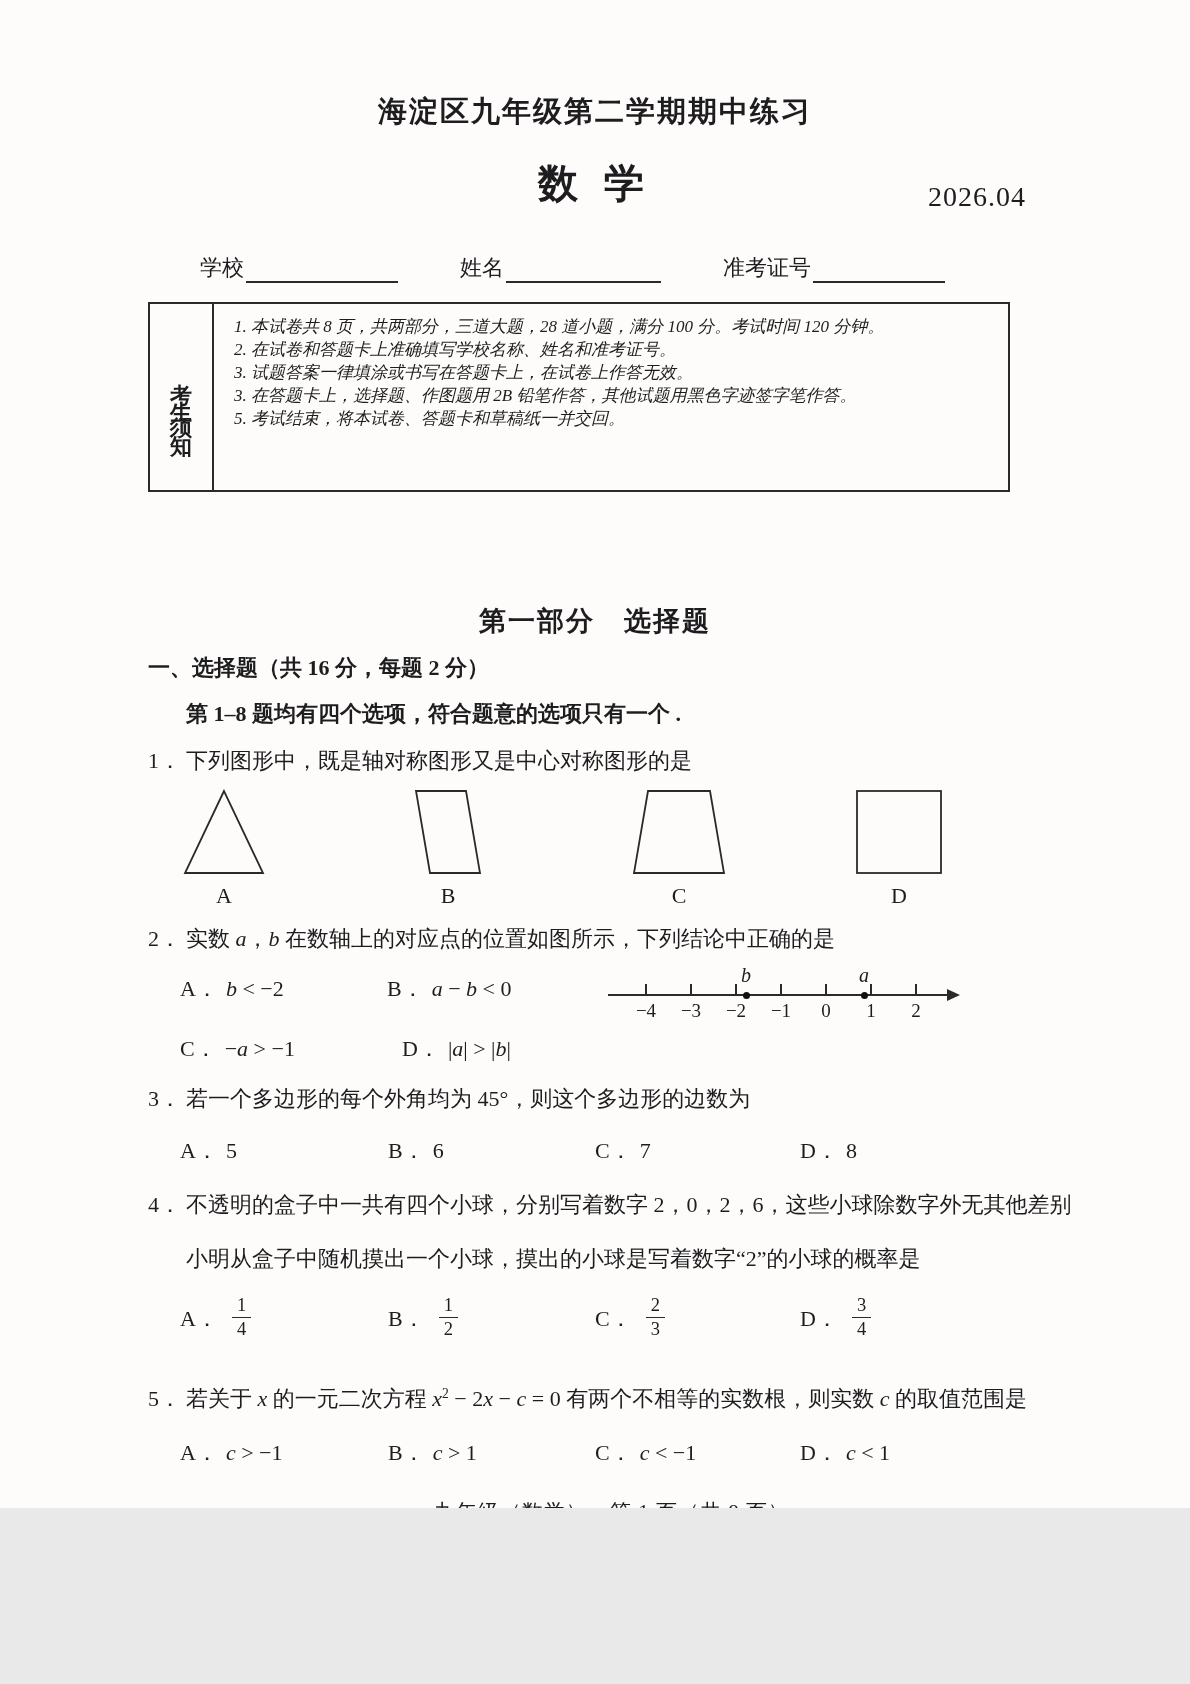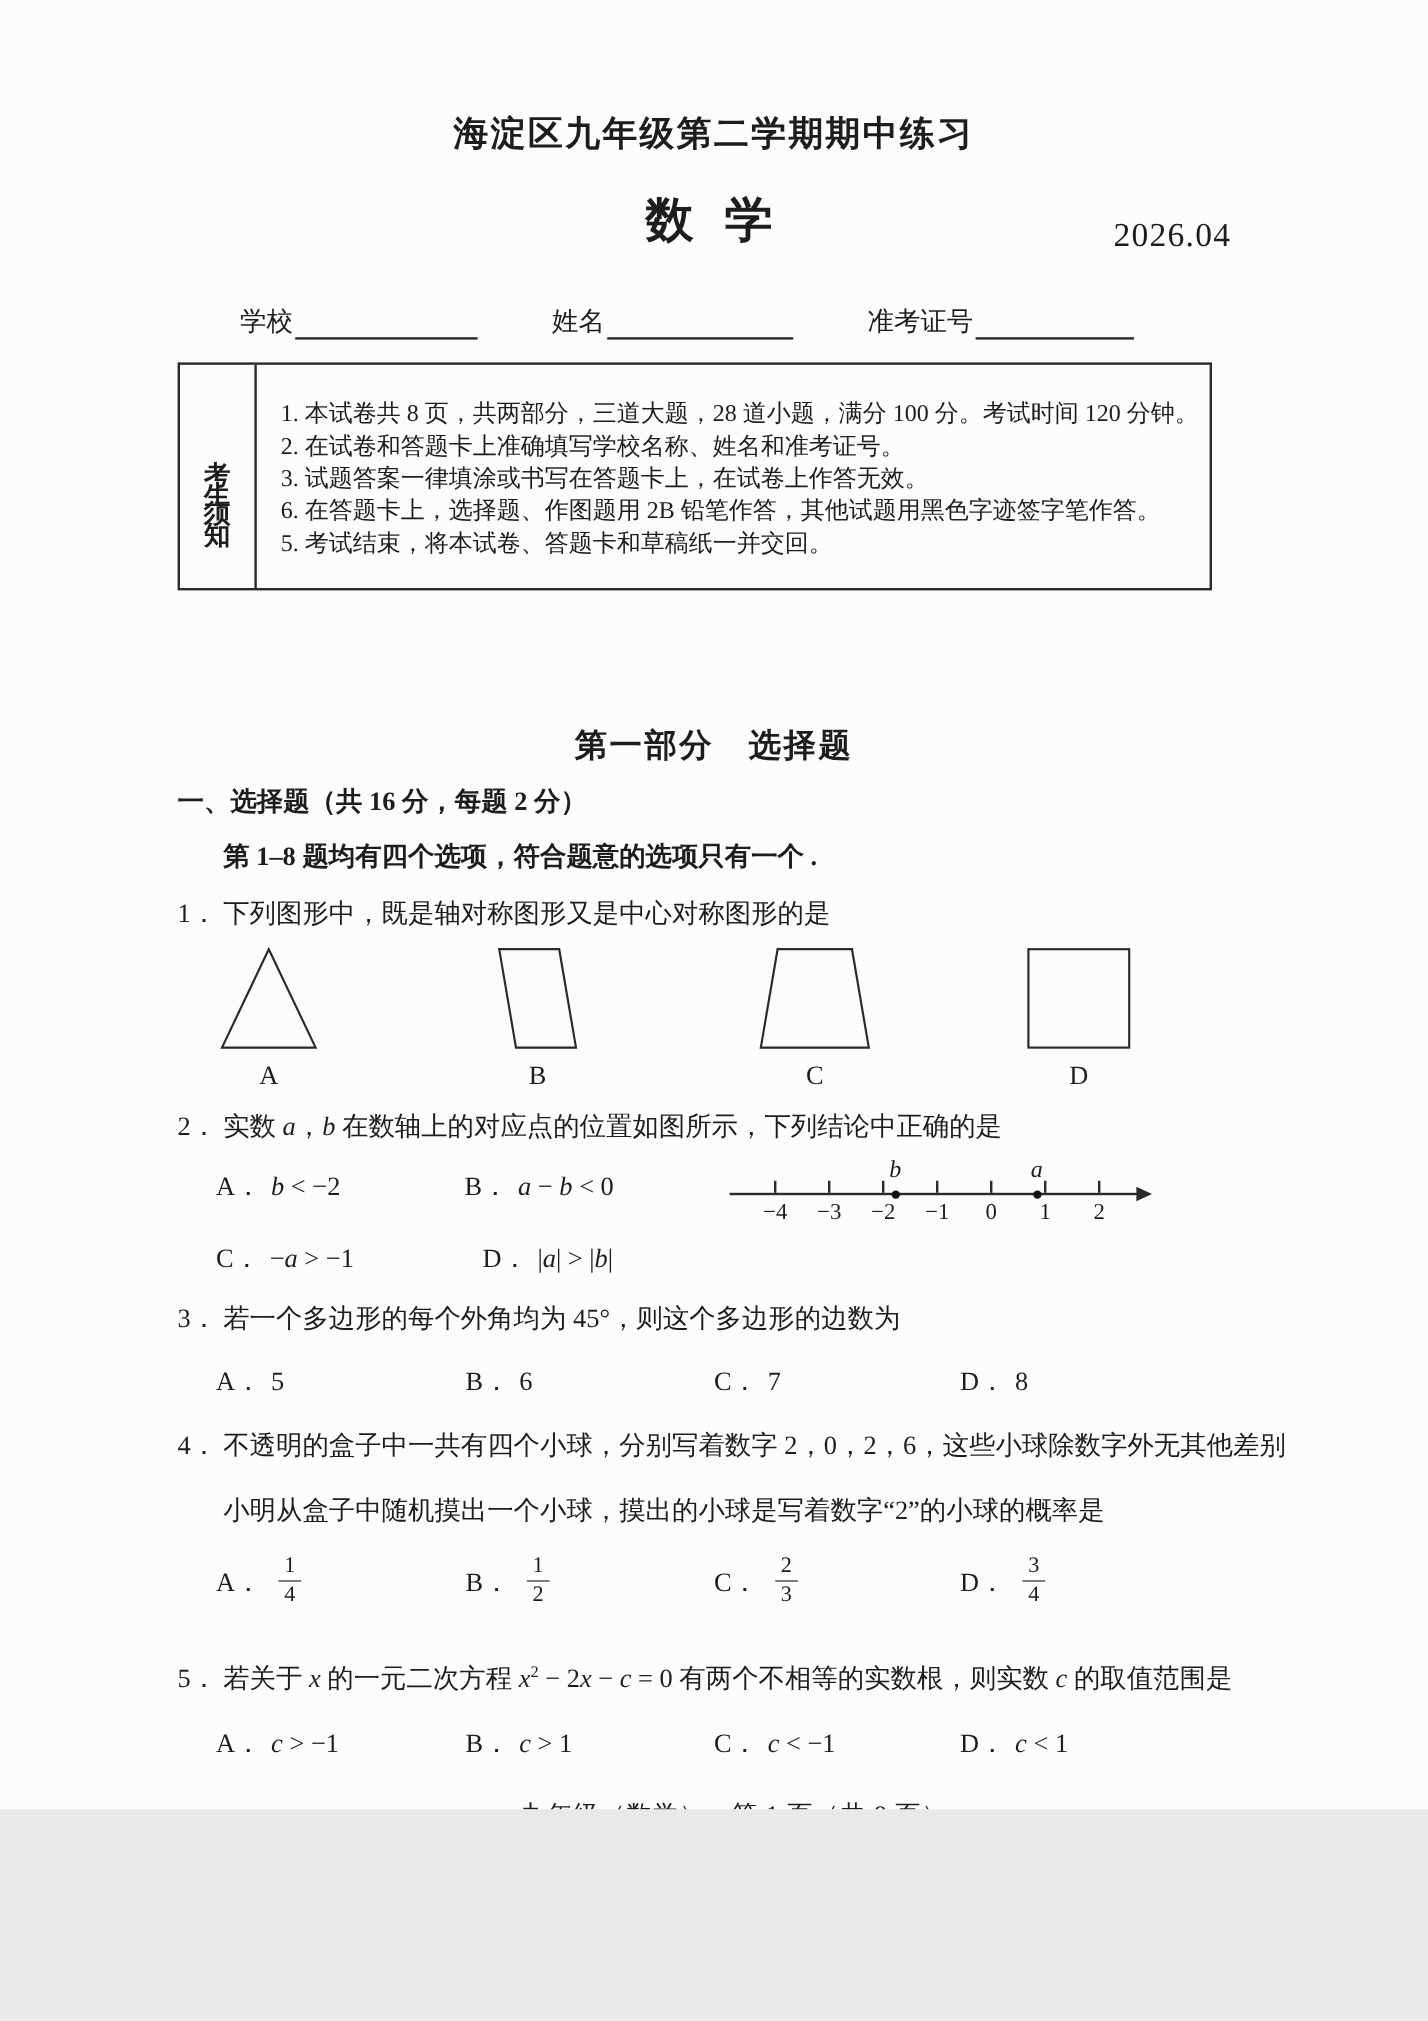--- a/index.html
+++ b/index.html
@@ -14,21 +14,21 @@
   .title { top:92px; font-size:29px; font-weight:bold; letter-spacing:2px; }
   .subject { top:156px; font-size:40px; font-weight:bold; letter-spacing:8px; }
   .date { top:181px; left:928px; font-size:28px; letter-spacing:1px; }
 
   .field { top:253px; font-size:22px; white-space:nowrap;text-align:center; }
   .blank { display:inline-block; height:26px; border-bottom:2px solid #2a2a2a; vertical-align:bottom; margin-left:2px; }
 
   .notice { top:302px; left:148px; width:862px; height:190px; border:2.5px solid #2a2a2a; display:flex; box-sizing:border-box; }
   .notice-side { width:62px; flex:none; border-right:2.5px solid #2a2a2a; display:flex; align-items:center; justify-content:center; }
   .notice-side-text { writing-mode:vertical-rl; text-orientation:upright; letter-spacing:17px; font-size:22px; font-weight:600; padding-top:6px; }
-  .notice-items { flex:1; display:flex; flex-direction:column; justify-content:center; padding:11px 14px 9px 20px; font-size:20px; }
+  .notice-items { flex:1; display:flex; flex-direction:column; justify-content:flex-start; padding:11px 14px 9px 20px; font-size:17px;font-style:italic; }
   .notice-item { white-space:nowrap; }
 
   .part-heading { top:603px; font-size:27px; font-weight:bold; letter-spacing:2px; }
   .section-title { top:653px; left:148px; font-size:22px; font-weight:bold; }
   .instruction { top:699px; left:186px; font-size:22px; font-weight:bold; }
 
   .qrow { left:148px; font-size:22px; display:flex; white-space:nowrap; }
   .qnum { width:38px; flex:none; }
   .qcont { left:186px; font-size:22px; white-space:nowrap; }
 
@@ -77,21 +77,21 @@
   </div>
 
   <div class="abs notice">
     <div class="notice-side">
       <div class="notice-side-text">考生须知</div>
     </div>
     <div class="notice-items">
       <div class="notice-item">1. 本试卷共 8 页，共两部分，三道大题，28 道小题，满分 100 分。考试时间 120 分钟。</div>
       <div class="notice-item">2. 在试卷和答题卡上准确填写学校名称、姓名和准考证号。</div>
       <div class="notice-item">3. 试题答案一律填涂或书写在答题卡上，在试卷上作答无效。</div>
-      <div class="notice-item">6. 在答题卡上，选择题、作图题用 2B 铅笔作答，其他试题用黑色字迹签字笔作答。</div>
+      <div class="notice-item">3. 在答题卡上，选择题、作图题用 2B 铅笔作答，其他试题用黑色字迹签字笔作答。</div>
       <div class="notice-item">5. 考试结束，将本试卷、答题卡和草稿纸一并交回。</div>
     </div>
   </div>
 
   <div class="abs center part-heading">第一部分　选择题</div>
   <div class="abs section-title">一、选择题（共 16 分，每题 2 分）</div>
   <div class="abs instruction">第 1–8 题均有四个选项，符合题意的选项只有一个 .</div>
 
   <div class="abs qrow" style="top:746px;">
     <span class="qnum">1．</span>

